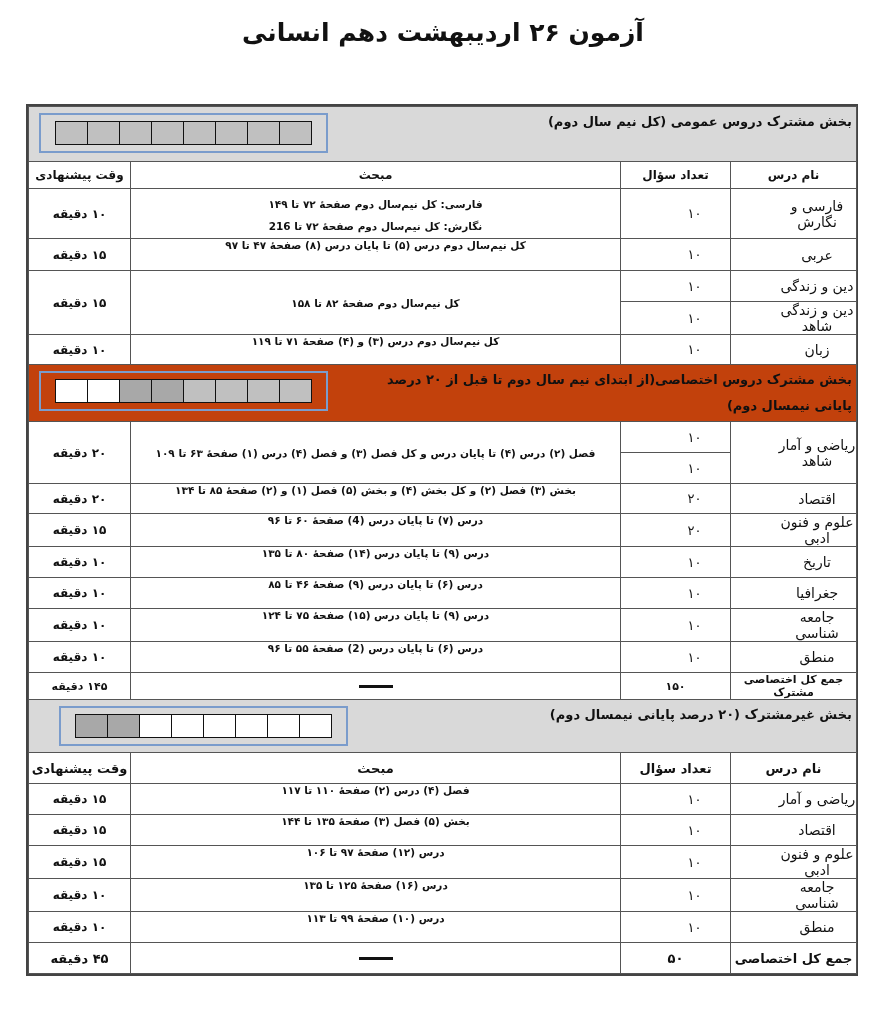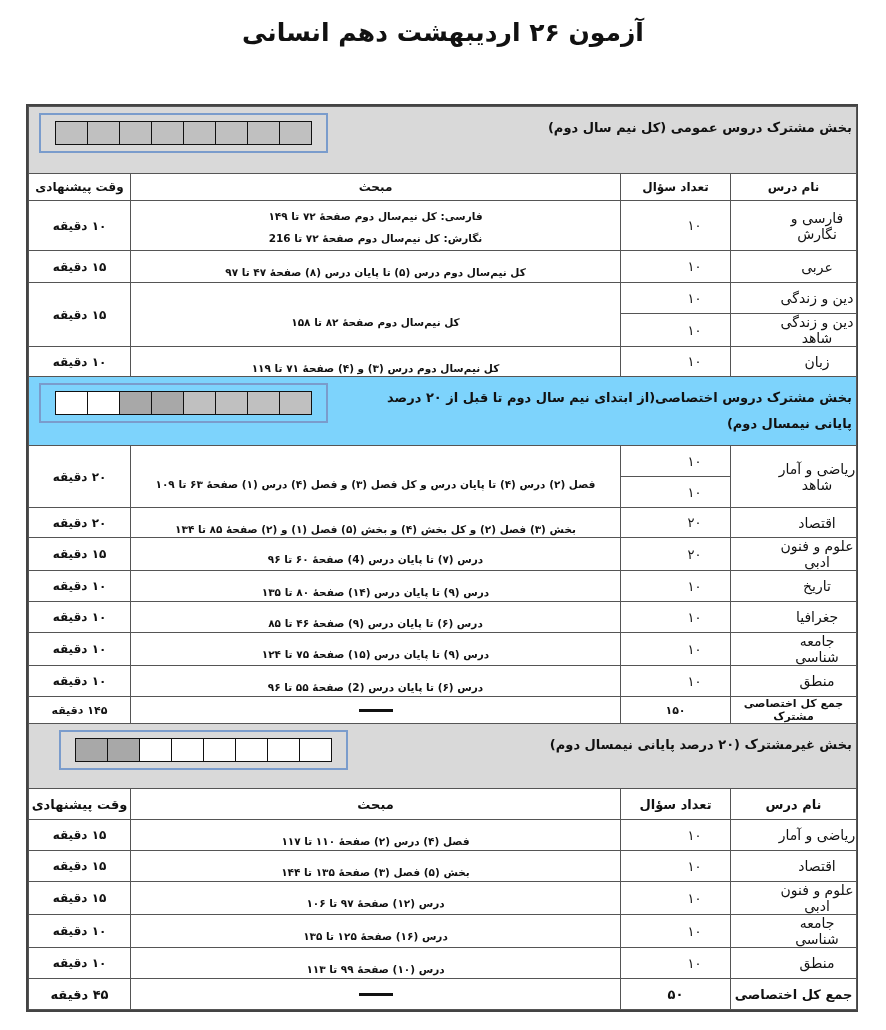--- a/index.html
+++ b/index.html
@@ -4,24 +4,24 @@
 <style>
   html, body { margin: 0; padding: 0; background: #ffffff; }
   body { width: 886px; height: 1030px; position: relative; font-family: "DejaVu Sans", sans-serif; color: #111; }
   .title { position: absolute; top: 18px; left: 0; width: 886px; text-align: center; font-size: 25px; font-weight: bold; direction: rtl; }
   .sheet { position: absolute; left: 26px; top: 104px; width: 828px; border: 2px solid #444; }
   table { border-collapse: collapse; width: 100%; direction: rtl; table-layout: fixed; }
   td, th { border: 1px solid #555; text-align: center; vertical-align: middle; font-size: 12px; padding: 0; }
   th { font-weight: bold; font-size: 12px; height: 26px; background: #fff; }
   .name { font-size: 14px; padding-left: 47px; }
   .cnt { font-size: 13px; padding-left: 38px; }
-  .topic { font-size: 10.5px; font-weight: bold; vertical-align: top; padding-top: 15px; }
+  .topic { font-size: 10.5px; font-weight: bold; vertical-align: top; padding-top: 0; }
   .time { font-size: 12px; font-weight: bold; }
-  .sec-head td { background: #d9d9d9; text-align: right; vertical-align: top; padding: 8px 4px; font-weight: bold; font-size: 13px; position: relative; }
-  .sec-head.dark td { background: #7dd3fc; }
+  .sec-head td { background: #d9d9d9; text-align: right; vertical-align: top; padding: 2px 4px; font-weight: bold; font-size: 13px; position: relative; }
+  .sec-head.dark td { background: #c2410c; }
   .sec-title { display: inline-block; width: 470px; line-height: 26px; }
   .bar-wrap { position: absolute; top: 6px; border: 2px solid #7a9ccc; padding: 6px 14px; background: transparent; }
   .bar { display: flex; direction: ltr; border: 1px solid #111; }
   .box { width: 31px; height: 22px; border-right: 1.5px solid #111; }
   .box:last-child { border-right: none; }
   .fill-light { background: #c0c0c0; }
   .fill-mid { background: #a8a8a8; }
   .fill-empty { background: #ffffff; }
   .total td { font-weight: bold; font-size: 11px; height: 26px; }
   .dash { display: inline-block; width: 34px; height: 3px; background: #111; vertical-align: middle; }

